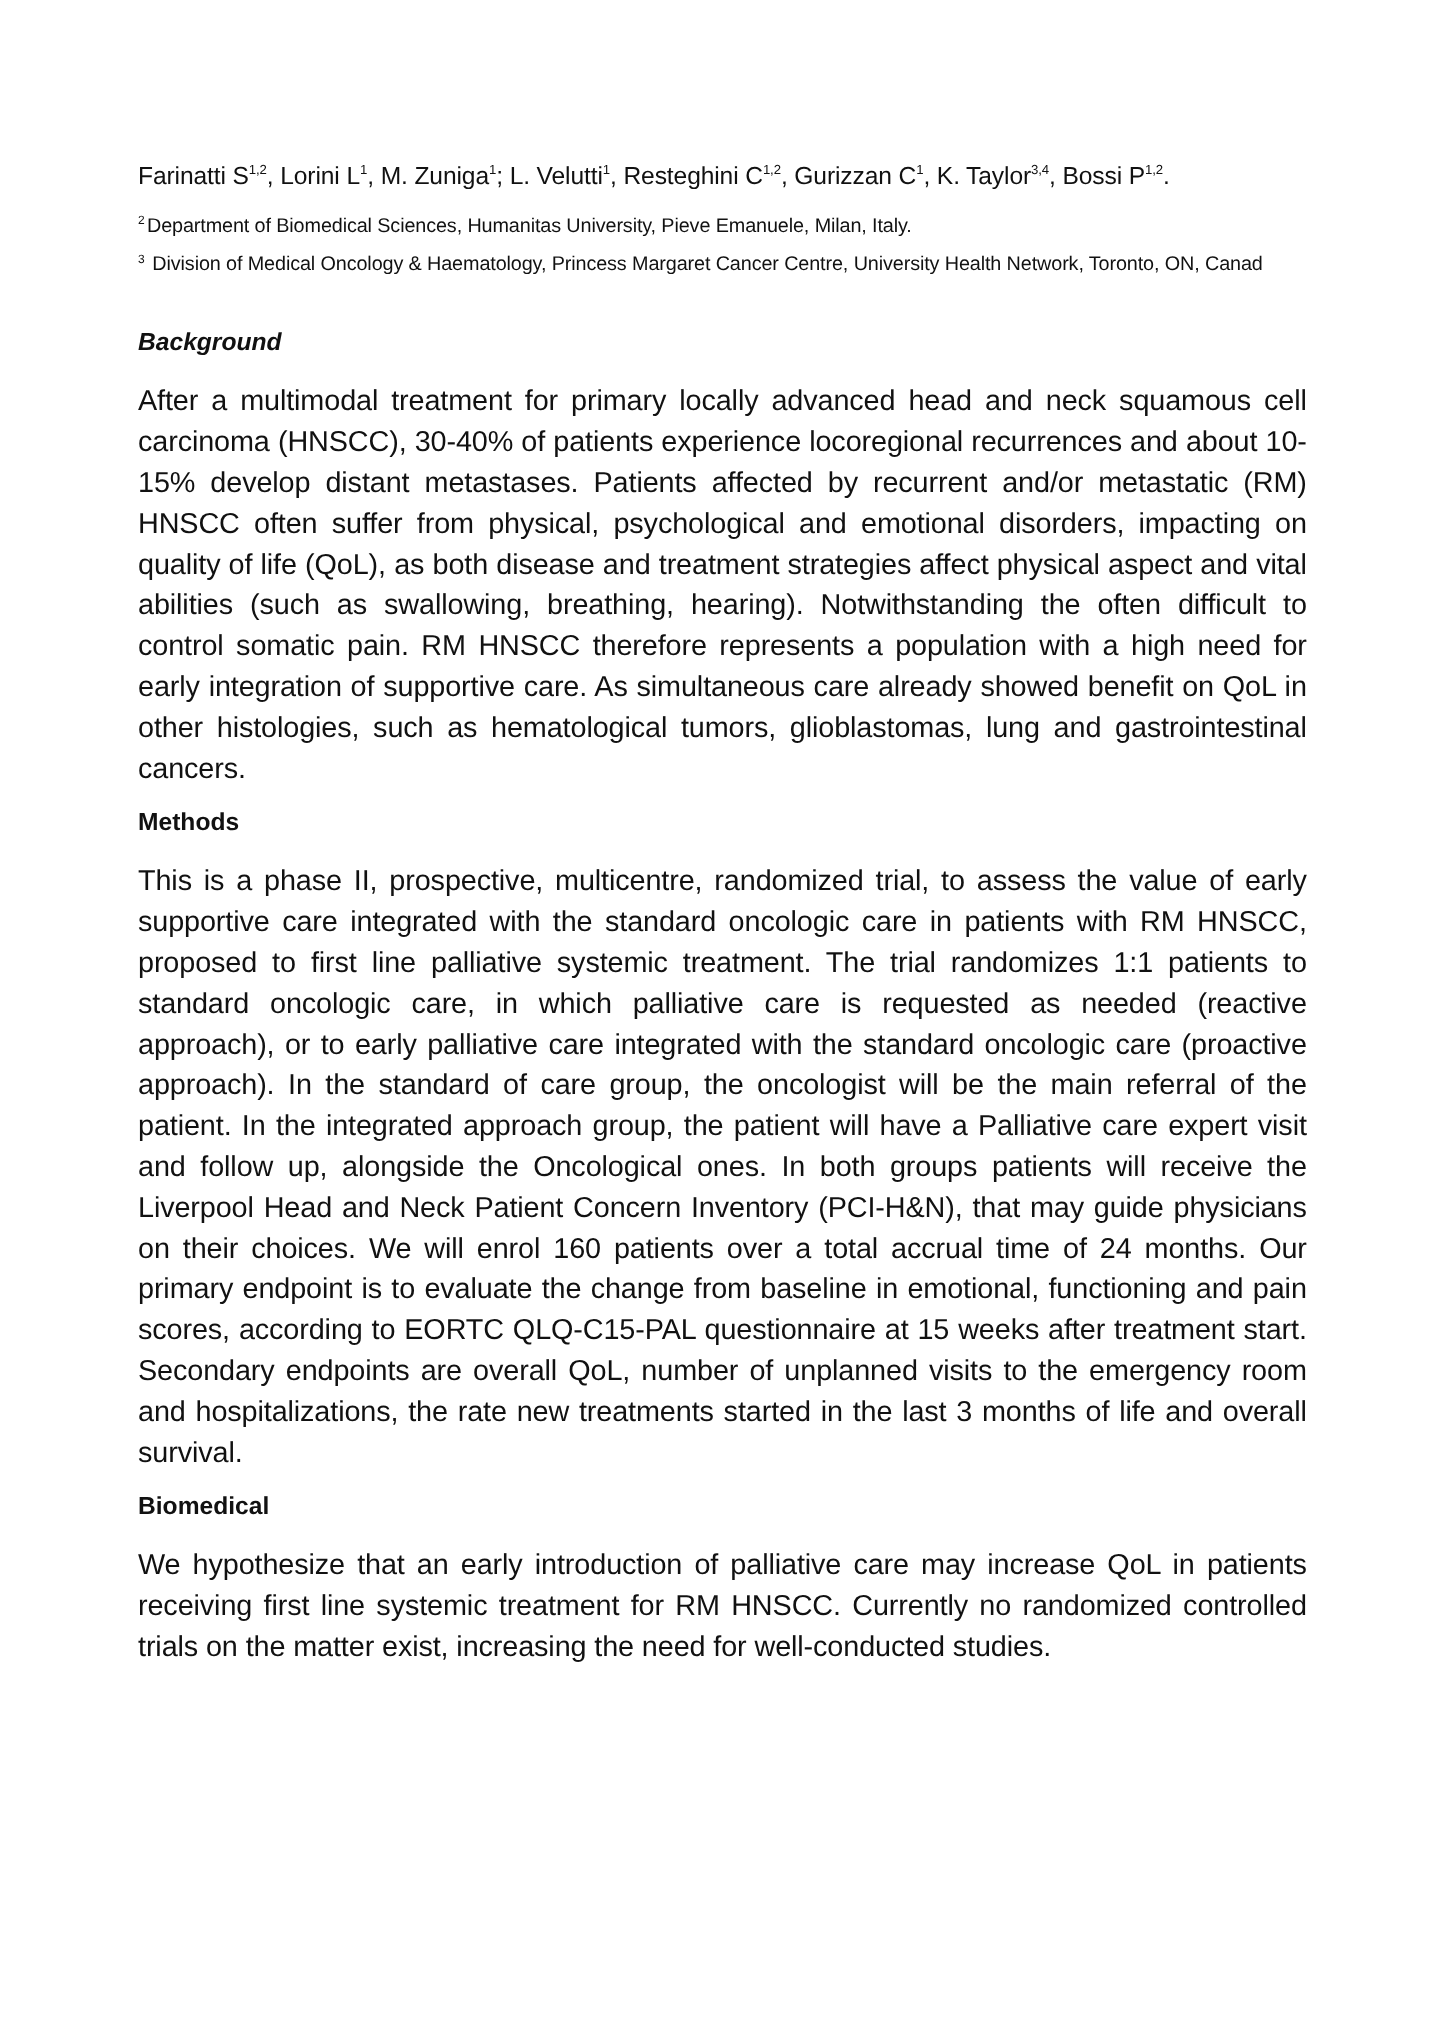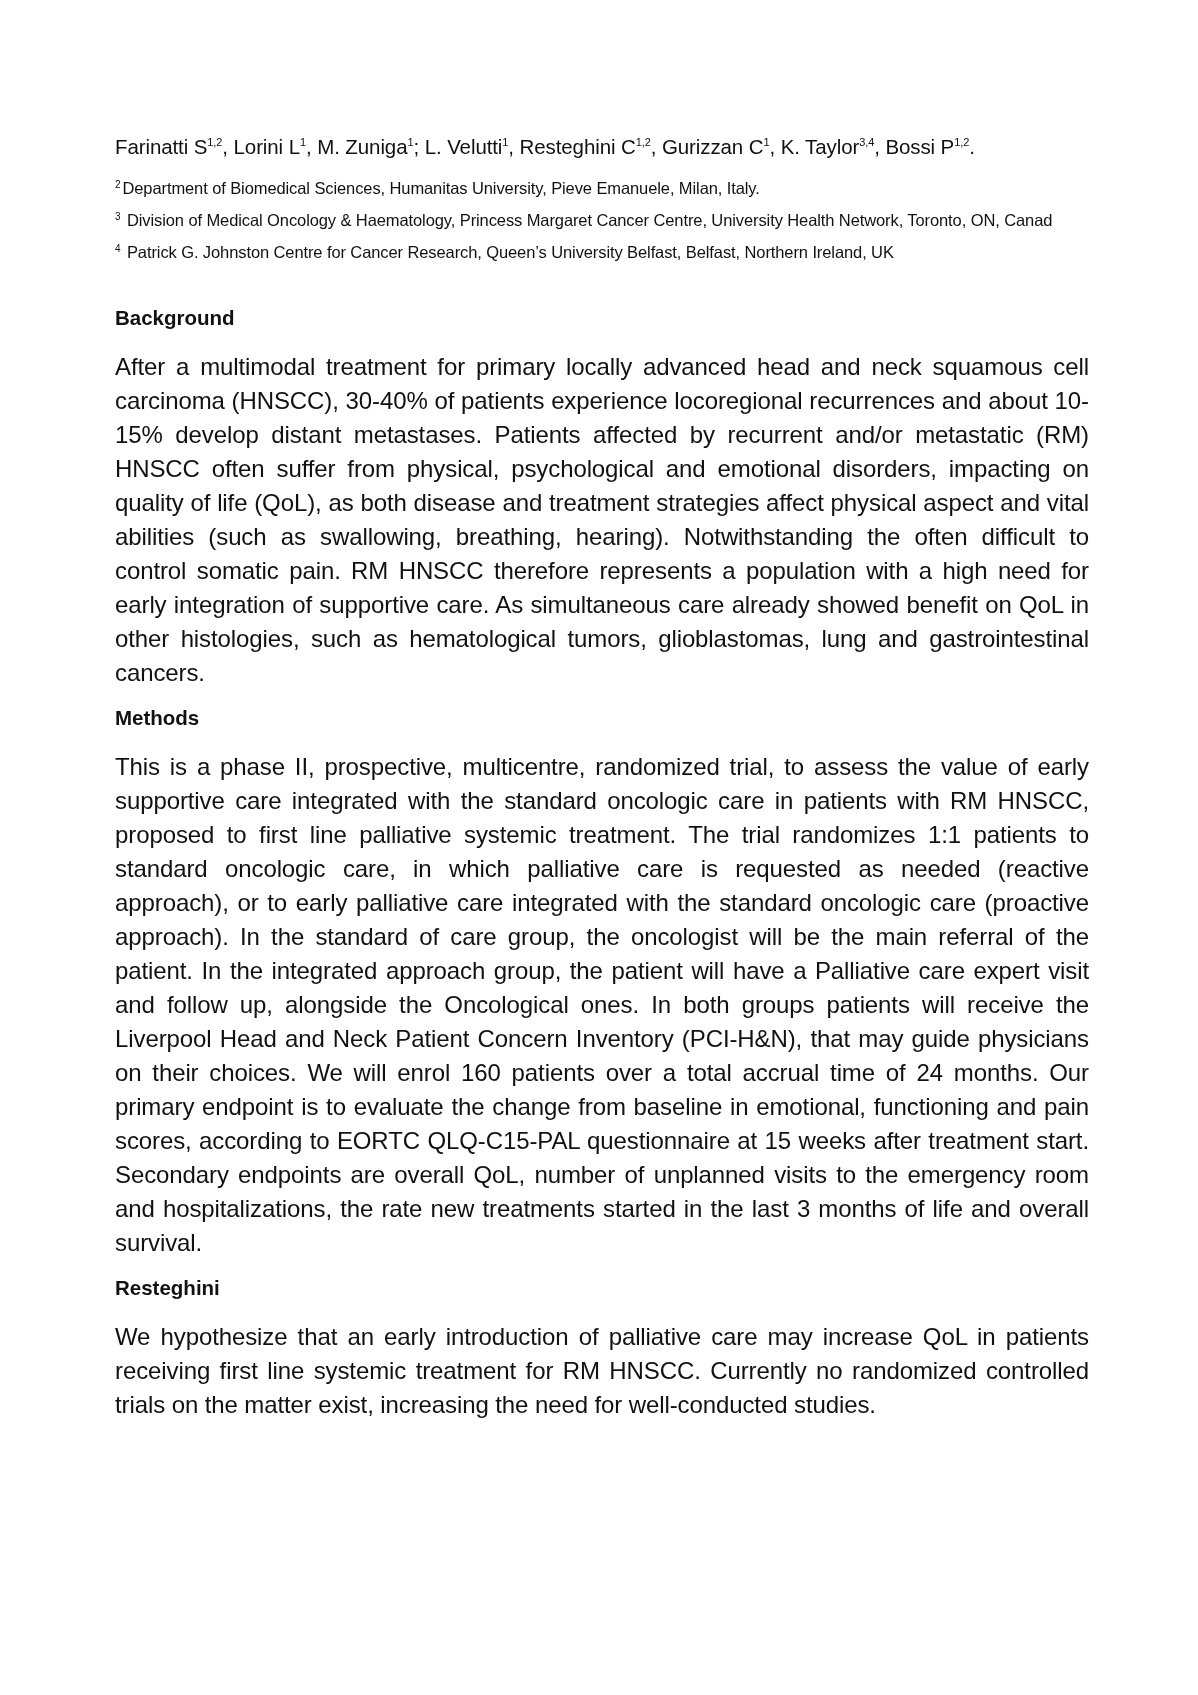--- a/index.html
+++ b/index.html
@@ -7,37 +7,36 @@
     .page {
       position: absolute; left: 115px; top: 132px; width: 974px;
       font-family: "Liberation Sans", sans-serif; color: #111111;
     }
     .title { font-size: 20.5px; line-height: 30px; margin: 0 0 12px 0; letter-spacing: -0.1px; }
     .authors { font-size: 20.5px; line-height: 30px; margin: 0 0 14px 0; text-align: justify; letter-spacing: -0.1px; }
     .authors sup, .aff sup { font-size: 11px; line-height: 0; vertical-align: super; }
     .aff { font-size: 16.5px; line-height: 25px; margin: 0 0 7px 0; text-align: justify; letter-spacing: -0.1px; }
     .aff sup { font-size: 10px; margin-right: 2px; }
     .section-heading { font-size: 20.5px; font-weight: bold; line-height: 30px; margin: 0 0 17px 0; }
-    .section-heading.first { margin-top: 38px; }
+    .section-heading.first { margin-top: 38px; font-style: italic; }
     .para { font-size: 24px; line-height: 34px; margin: 4px 0 13px 0; text-align: justify; letter-spacing: -0.1px; }
   </style>
 </head>
 <body>
 
 <div class="page">
 
   <p class="authors">
     <span><span>Farinatti S</span><sup>1,2</sup><span>, </span></span><span><span>Lorini L</span><sup>1</sup><span>, </span></span><span><span>M. Zuniga</span><sup>1</sup><span>; </span></span><span><span>L. Velutti</span><sup>1</sup><span>, </span></span><span><span>Resteghini C</span><sup>1,2</sup><span>, </span></span><span><span>Gurizzan C</span><sup>1</sup><span>, </span></span><span><span>K. Taylor</span><sup>3,4</sup><span>, </span></span><span><span>Bossi P</span><sup>1,2</sup><span>.</span></span>
   </p>
 
   <p class="aff"><sup>2</sup><span>Department of Biomedical Sciences, Humanitas University, Pieve Emanuele, Milan, Italy.</span></p>
   <p class="aff"><sup>3</sup><span> Division of Medical Oncology &amp; Haematology, Princess Margaret Cancer Centre, University Health Network, Toronto, ON, Canad</span></p>
-  <p class="aff"><sup>4</sup><span> Patrick G. Johnston Centre for Cancer Research, Queen’s University Belfast, Belfast, Northern Ireland, UK</span></p>
 
   <h2 class="section-heading first">Background</h2>
   <p class="para">After a multimodal treatment for primary locally advanced head and neck squamous cell carcinoma (HNSCC), 30-40% of patients experience locoregional recurrences and about 10-15% develop distant metastases. Patients affected by recurrent and/or metastatic (RM) HNSCC often suffer from physical, psychological and emotional disorders, impacting on quality of life (QoL), as both disease and treatment strategies affect physical aspect and vital abilities (such as swallowing, breathing, hearing). Notwithstanding the often difficult to control somatic pain. RM HNSCC therefore represents a population with a high need for early integration of supportive care. As simultaneous care already showed benefit on QoL in other histologies, such as hematological tumors, glioblastomas, lung and gastrointestinal cancers.</p>
 
   <h2 class="section-heading">Methods</h2>
   <p class="para">This is a phase II, prospective, multicentre, randomized trial, to assess the value of early supportive care integrated with the standard oncologic care in patients with RM HNSCC, proposed to first line palliative systemic treatment. The trial randomizes 1:1 patients to standard oncologic care, in which palliative care is requested as needed (reactive approach), or to early palliative care integrated with the standard oncologic care (proactive approach). In the standard of care group, the oncologist will be the main referral of the patient. In the integrated approach group, the patient will have a Palliative care expert visit and follow up, alongside the Oncological ones. In both groups patients will receive the Liverpool Head and Neck Patient Concern Inventory (PCI-H&amp;N), that may guide physicians on their choices. We will enrol 160 patients over a total accrual time of 24 months. Our primary endpoint is to evaluate the change from baseline in emotional, functioning and pain scores, according to EORTC QLQ-C15-PAL questionnaire at 15 weeks after treatment start. Secondary endpoints are overall QoL, number of unplanned visits to the emergency room and hospitalizations, the rate new treatments started in the last 3 months of life and overall survival.</p>
 
-  <h2 class="section-heading">Resteghini</h2>
+  <h2 class="section-heading">Biomedical</h2>
   <p class="para">We hypothesize that an early introduction of palliative care may increase QoL in patients receiving first line systemic treatment for RM HNSCC. Currently no randomized controlled trials on the matter exist, increasing the need for well-conducted studies.</p>
 </div>
 
 </body></html>

